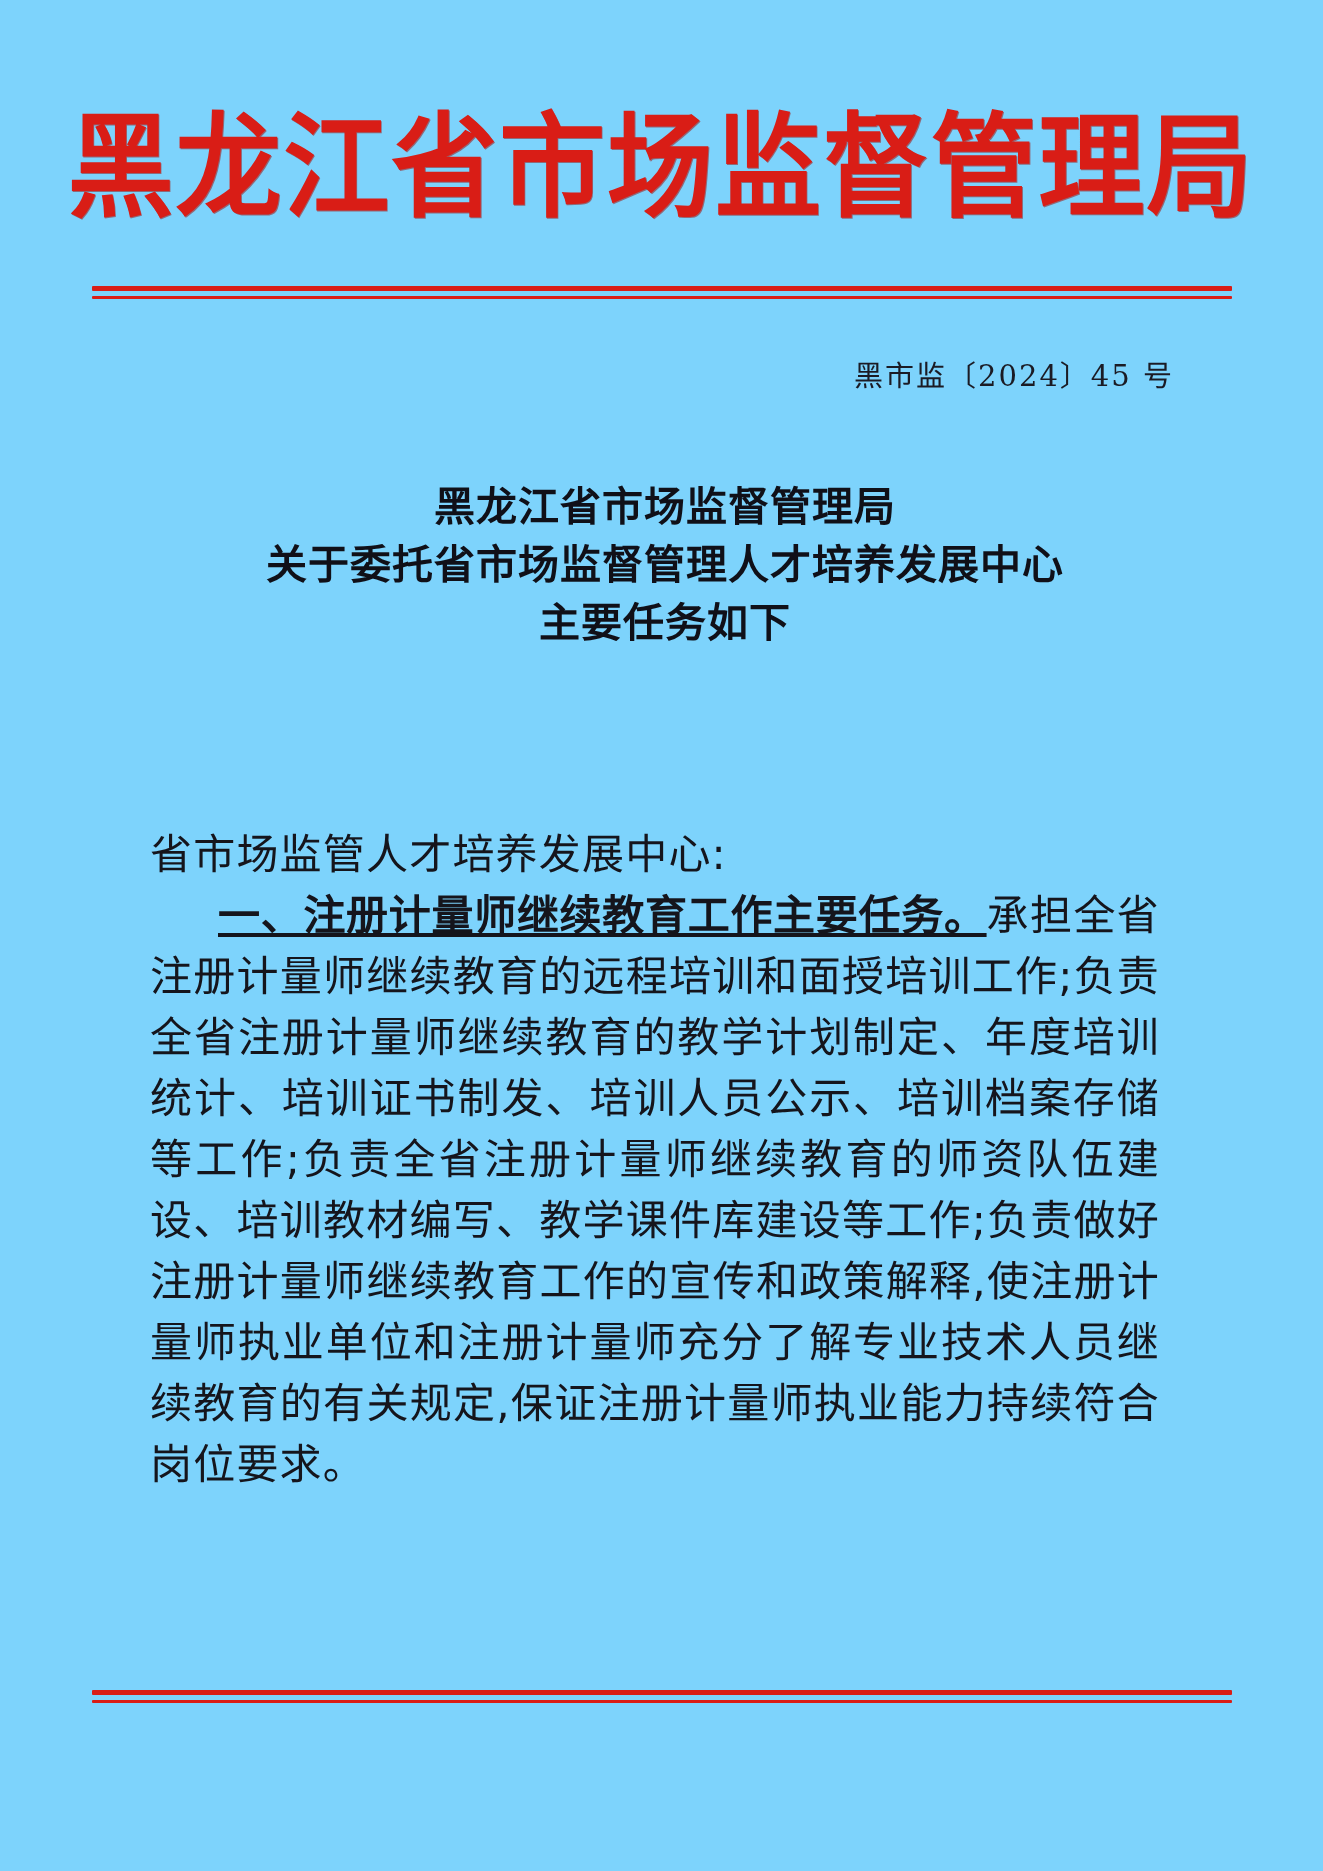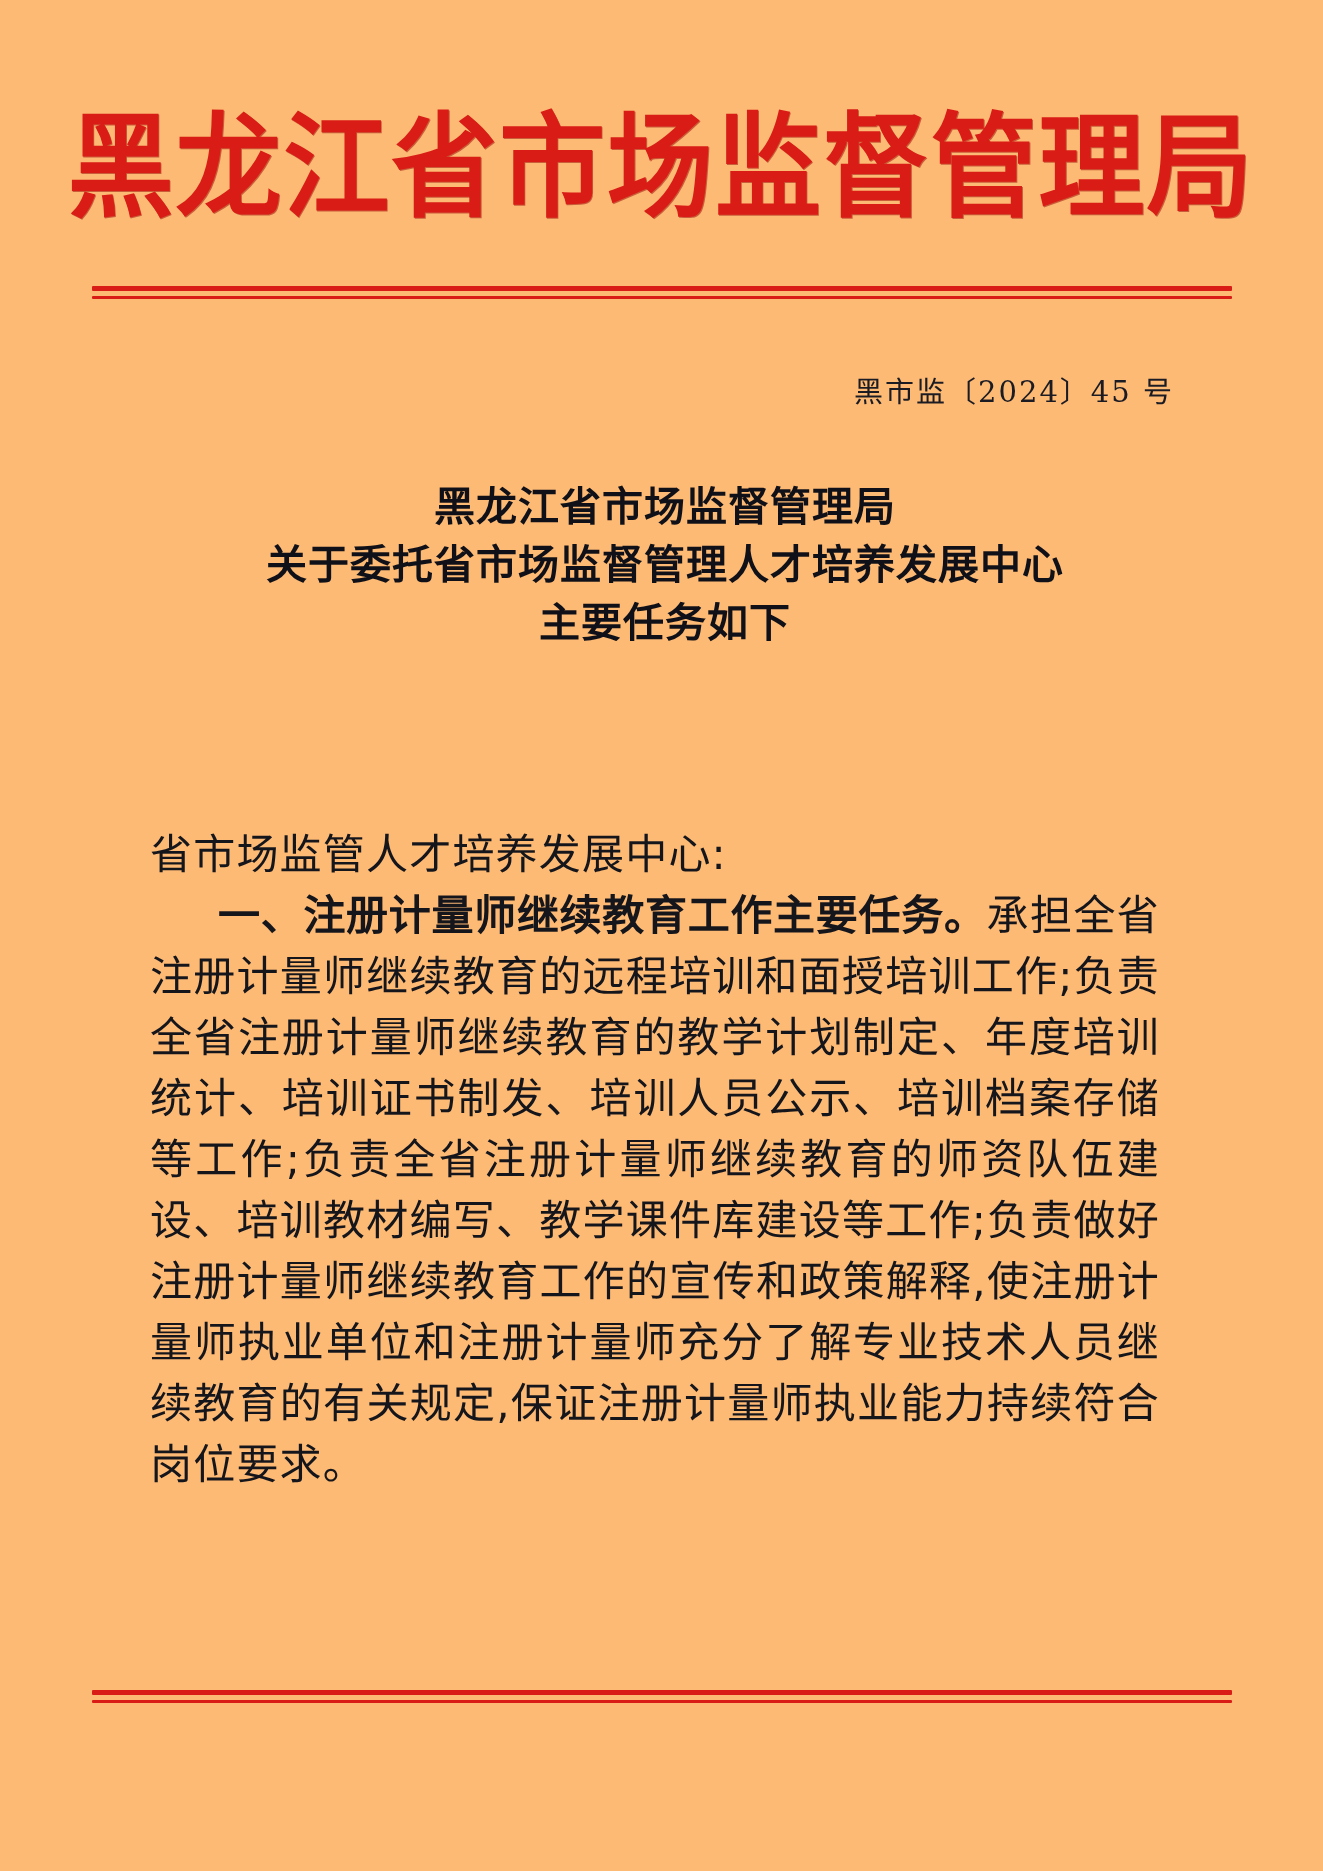--- a/index.html
+++ b/index.html
@@ -13,21 +13,21 @@
     height: 1871px;
     position: relative;
     font-family: "DejaVu Serif", "Liberation Serif", serif;
     color: #000000;
     overflow: hidden;
   }
 
   .page {
     position: absolute;
     inset: 0;
-    background: #fdba74;
+    background: #7dd3fc;
   }
 
   
   .masthead-wrap {
     position: absolute;
     left: 0;
     right: 0;
     top: 104px;
     text-align: center;
   }
@@ -74,21 +74,20 @@
     top: 352px;
     left: 92px;
     width: 1140px;
     text-align: right;
     padding-right: 58px;
     box-sizing: border-box;
     font-family: "DejaVu Serif", "Liberation Serif", serif;
     font-size: 29px;
     letter-spacing: 2px;
     color: #1b1b24;
-    margin-top: 16px;
   }
 
   
   .title-block {
     position: absolute;
     top: 478px;
     left: 120px;
     width: 1090px;
     text-align: center;
   }
@@ -119,20 +118,21 @@
     text-align: justify;
     text-justify: inter-character;
     margin: 0;
   }
   .salutation { text-align: left; }
   .para { text-indent: 68px; }
   .run-bold {
     font-family: "DejaVu Sans", "Liberation Sans", sans-serif;
     font-weight: 700;
     letter-spacing: 0.5px;
+    text-decoration: underline;
   }
 </style>
 </head>
 <body>
 
 <div class="page">
 
   <div class="masthead-wrap">
     <div class="masthead">黑龙江省市场监督管理局</div>
   </div>

